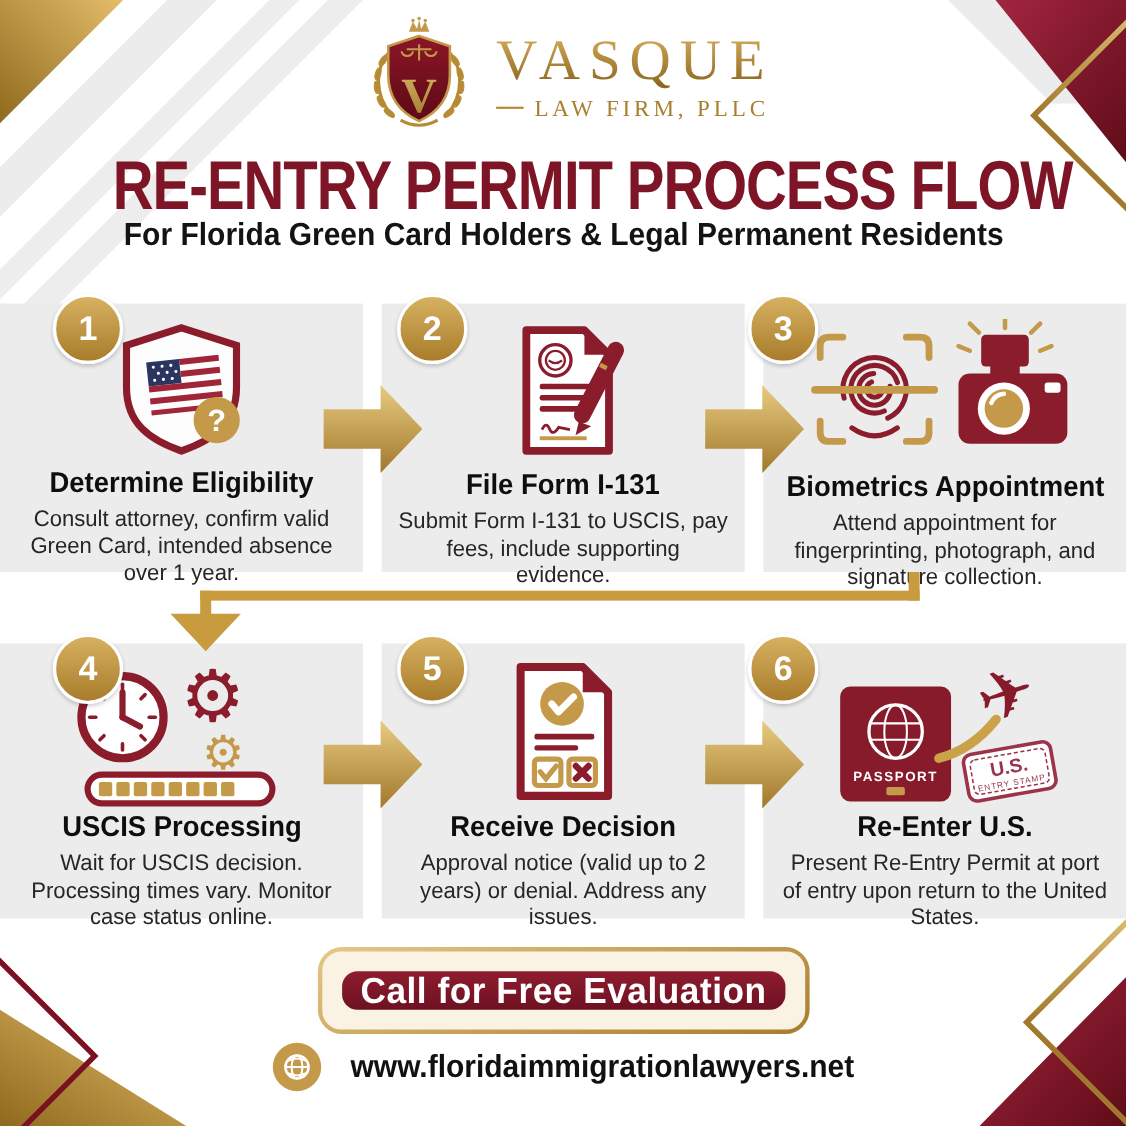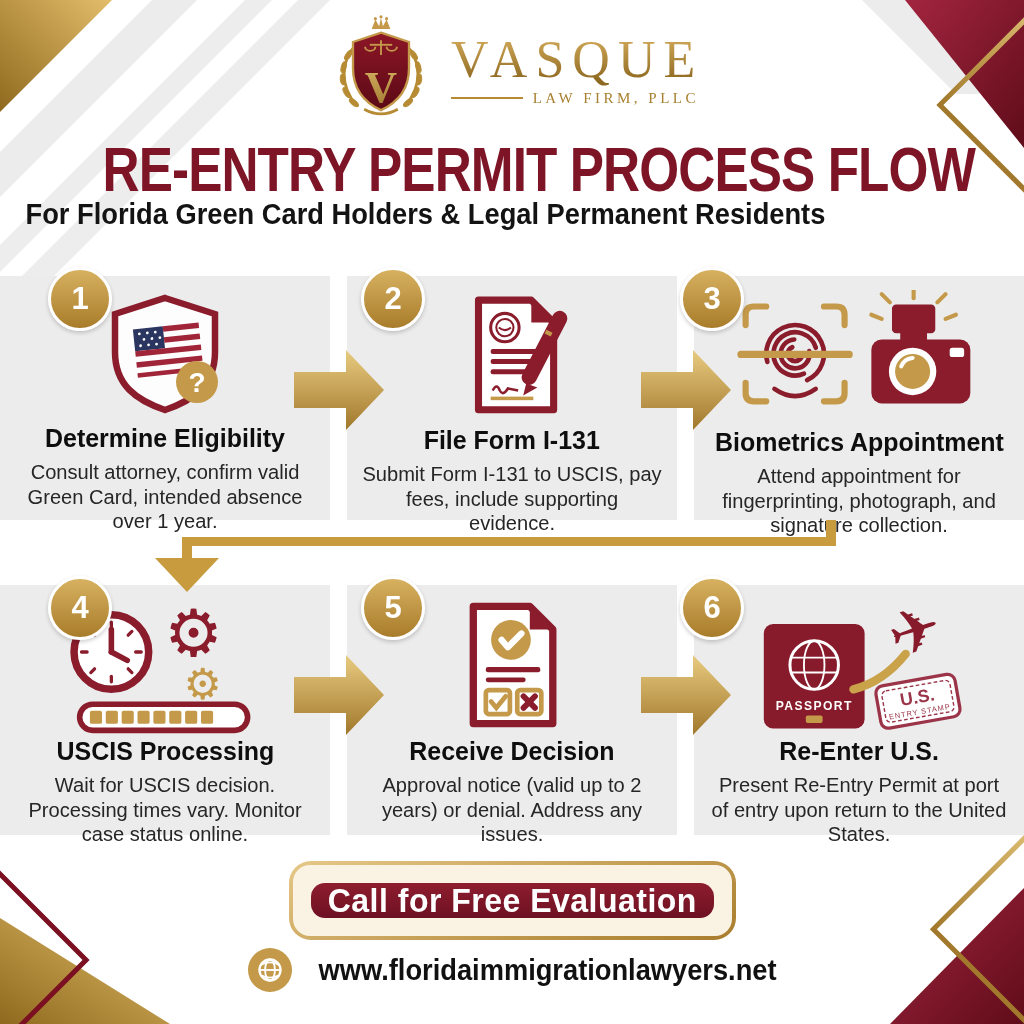--- a/index.html
+++ b/index.html
@@ -11,26 +11,26 @@
 
   
   .logo{position:absolute;top:14px;left:0;right:0;display:flex;justify-content:center;
         align-items:center;gap:14px;z-index:2}
   .wordmark{display:flex;flex-direction:column;width:248px}
   .brand-name{font-family:"Liberation Serif",serif;font-size:52px;letter-spacing:8px;line-height:1.02;
         background:linear-gradient(180deg,#cfa757 10%,#8d6820 90%);
         -webkit-background-clip:text;background-clip:text;color:transparent}
   .brand-sub{display:flex;align-items:center;gap:10px;margin-top:3px}
   .brand-line{height:2px;flex:1;background:#b68b33}
-  .brand-tag{font-family:"Liberation Serif",serif;font-size:15px;letter-spacing:3.5px;color:#a8802f}
+  .brand-tag{font-family:"Liberation Serif",serif;font-size:21px;letter-spacing:3.5px;color:#a8802f}
 
   .title{position:absolute;top:136px;width:100%;text-align:right;z-index:2}
   .title-inner{display:inline-block;font-size:57px;font-weight:800;color:#7d1527;
         letter-spacing:-1px;transform:scale(.9,1.1);white-space:nowrap}
-  .subtitle{position:absolute;top:198px;width:100%;z-index:2}
+  .subtitle{position:absolute;top:198px;width:100%;text-align:center;z-index:2}
   .subtitle-inner{display:inline-block;font-size:29px;font-weight:700;color:#131313;transform:scaleX(.94);white-space:nowrap}
 
   
   .card{position:absolute;background:#ececec;z-index:1;display:flex;flex-direction:column;align-items:center}
   .r1{top:276px;height:244px}
   .r2{top:585px;height:250px}
   .c1{left:0;width:330px}.c2{left:347px;width:330px}.c3{left:694px;width:330px}
   .badge{position:absolute;top:-9px;width:58px;height:58px;border-radius:50%;
         background:linear-gradient(180deg,#d7b160,#a87c2b);border:3px solid #fff;
         box-shadow:0 2px 4px rgba(0,0,0,.2);display:flex;align-items:center;justify-content:center;

